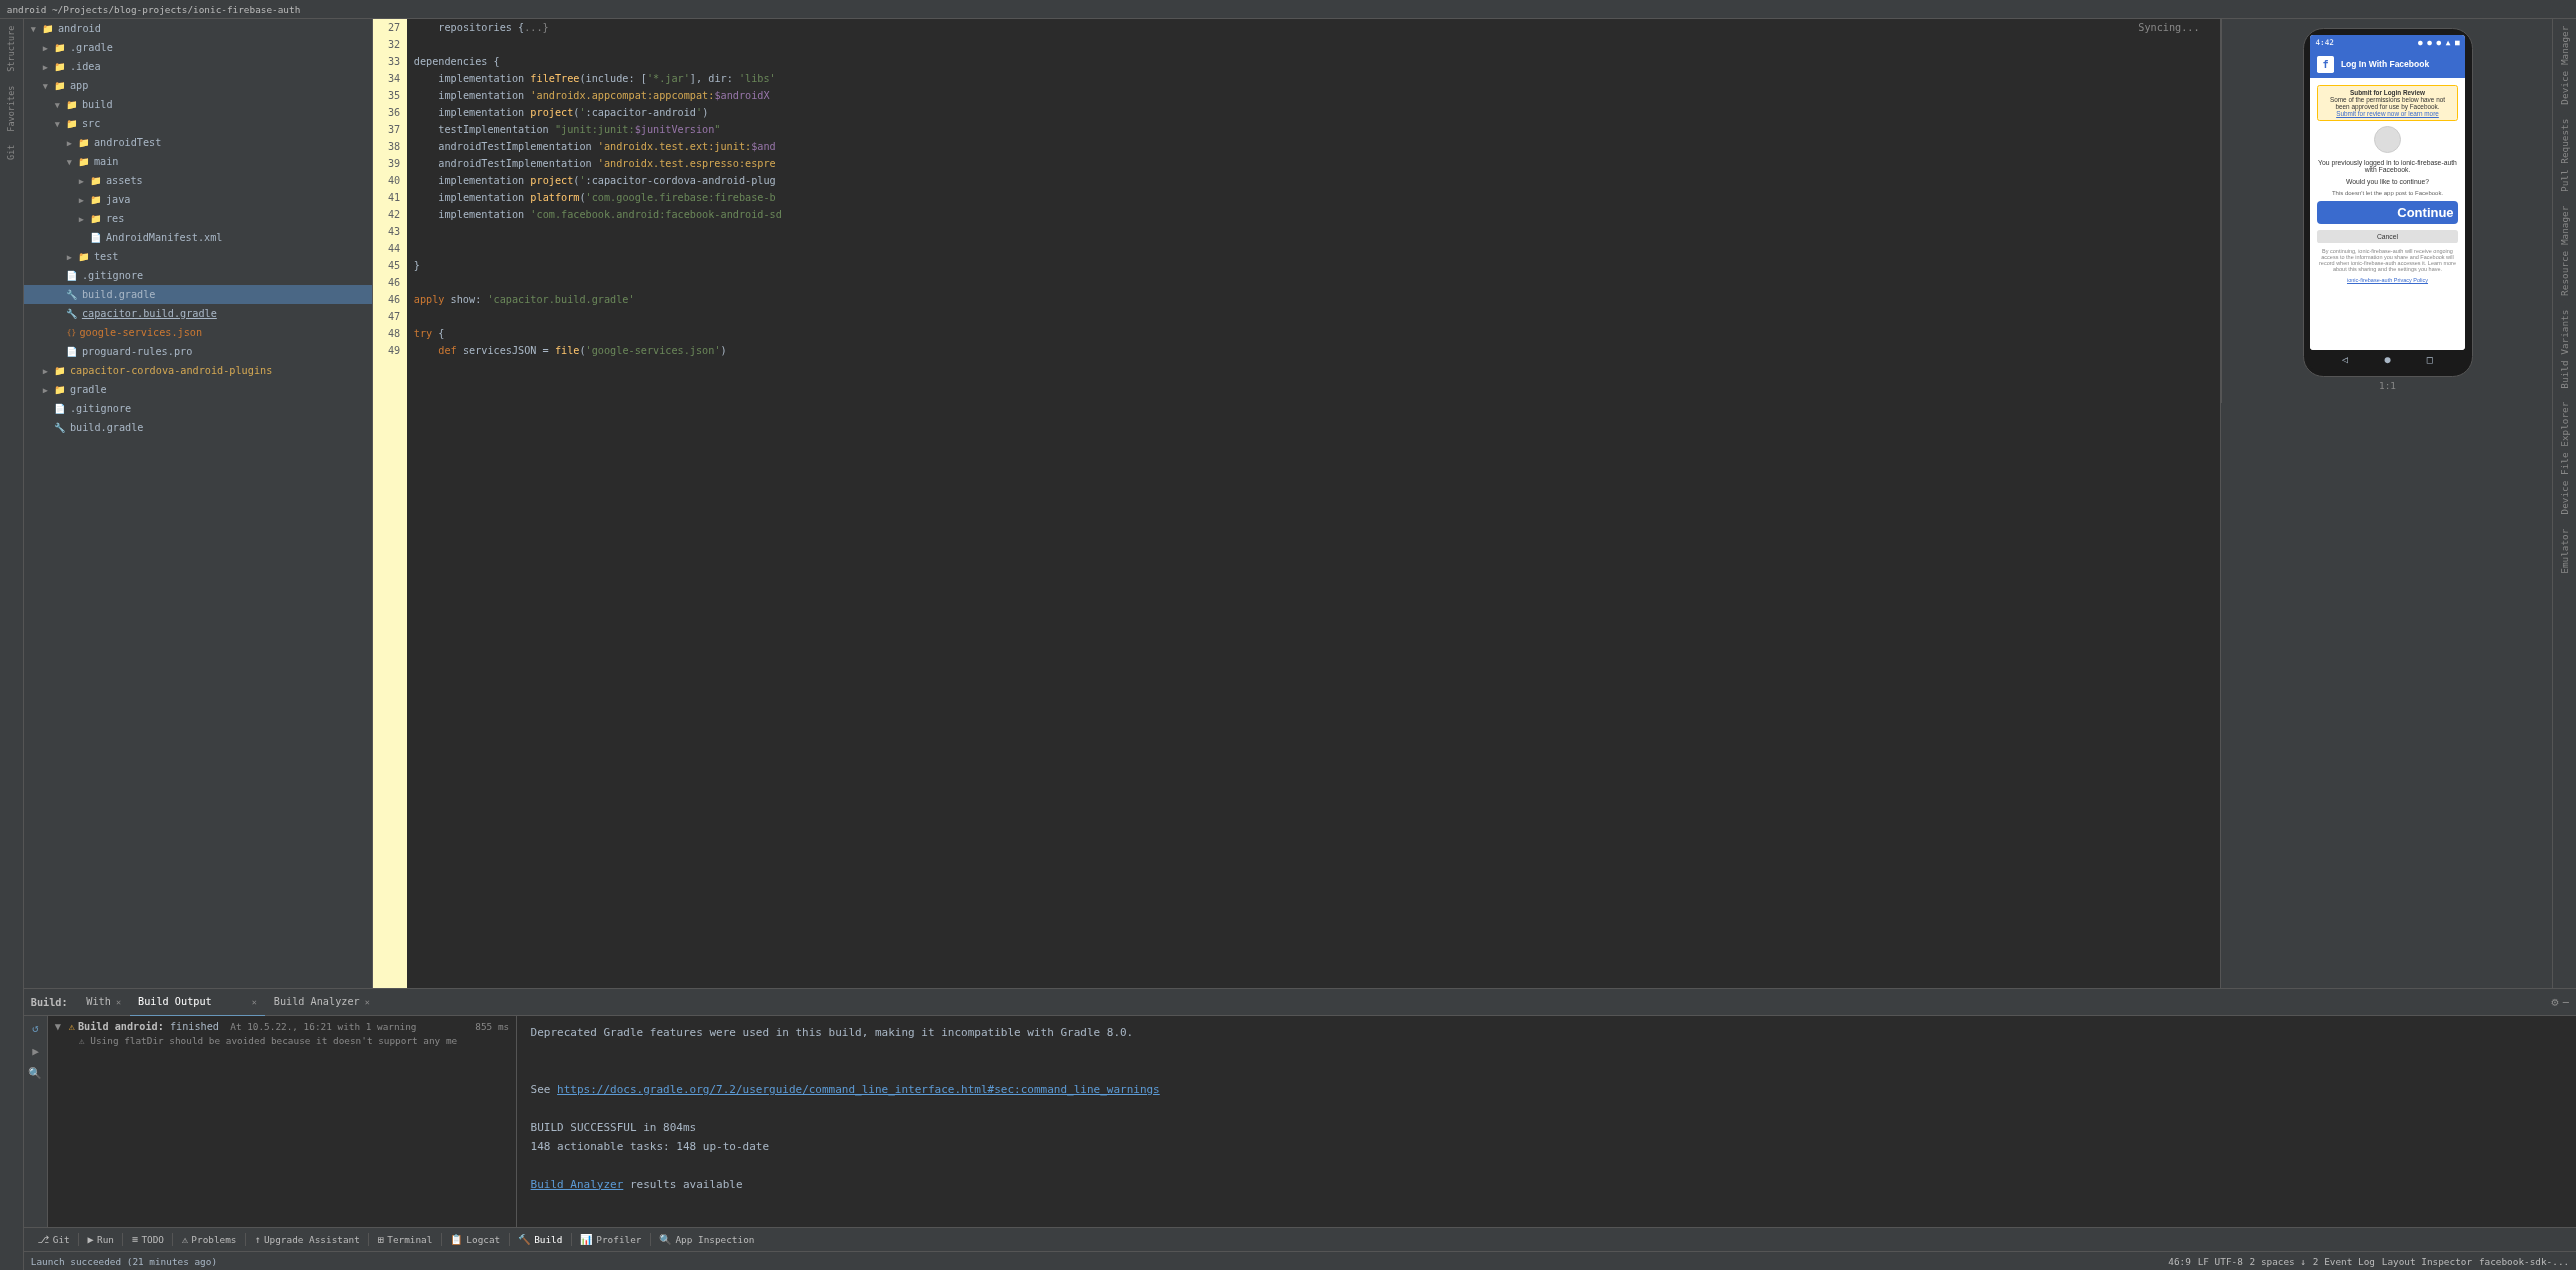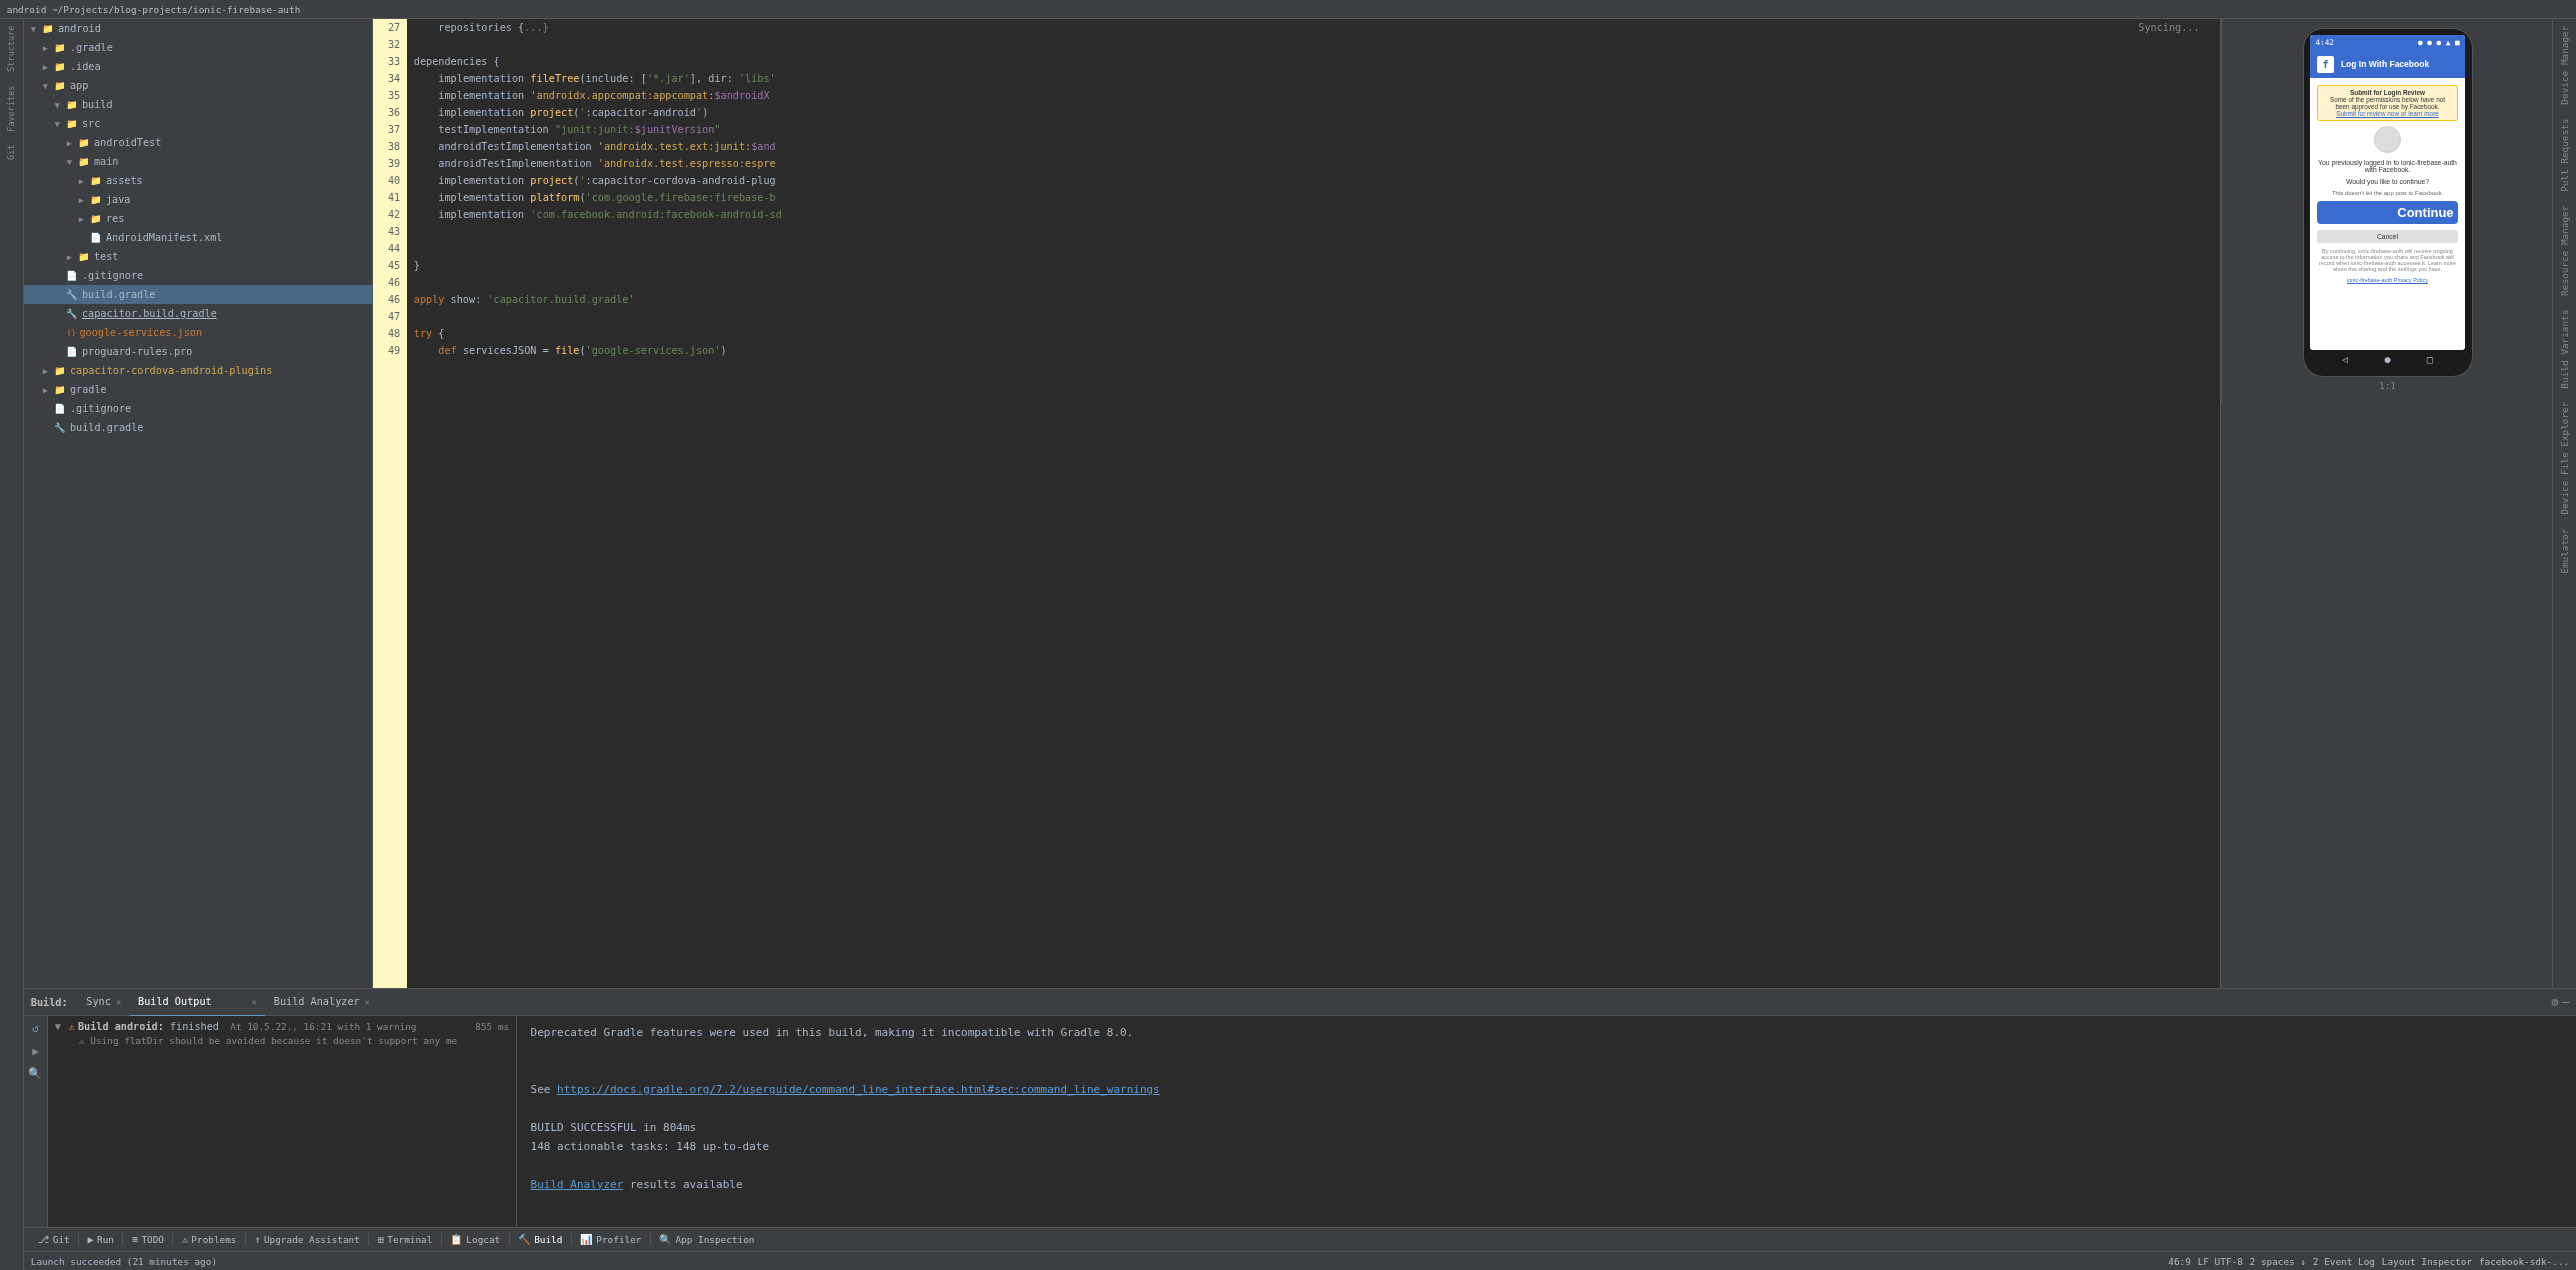--- a/index.html
+++ b/index.html
@@ -726,21 +726,21 @@
           <div class="vertical-label">Device File Explorer</div>
           <div class="vertical-label">Emulator</div>
         </div>
     </div>
 
     <div class="build-panel">
 
       <div class="build-tabs">
         <span class="build-label">Build:</span>
         <div class="build-tab">
-          <span>Sync</span>
+          <span>With</span>
           <span class="close-btn">✕</span>
         </div>
         <div class="build-tab active">
           <span>Build Output</span>
           <span class="close-btn">✕</span>
         </div>
         <div class="build-tab">
           <span>Build Analyzer</span>
           <span class="close-btn">✕</span>
         </div>

